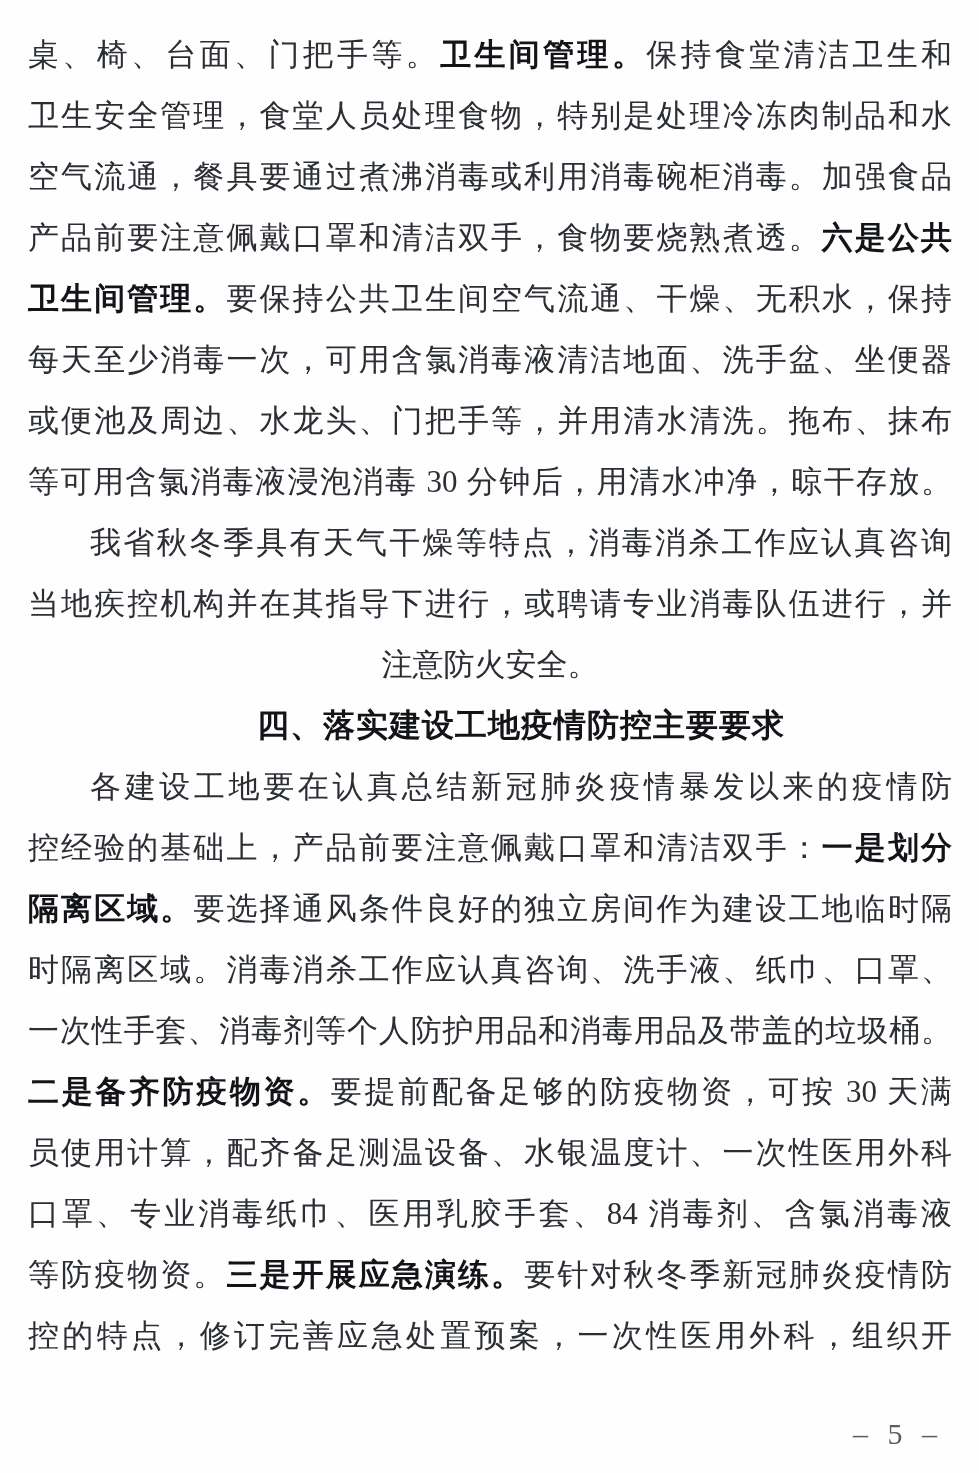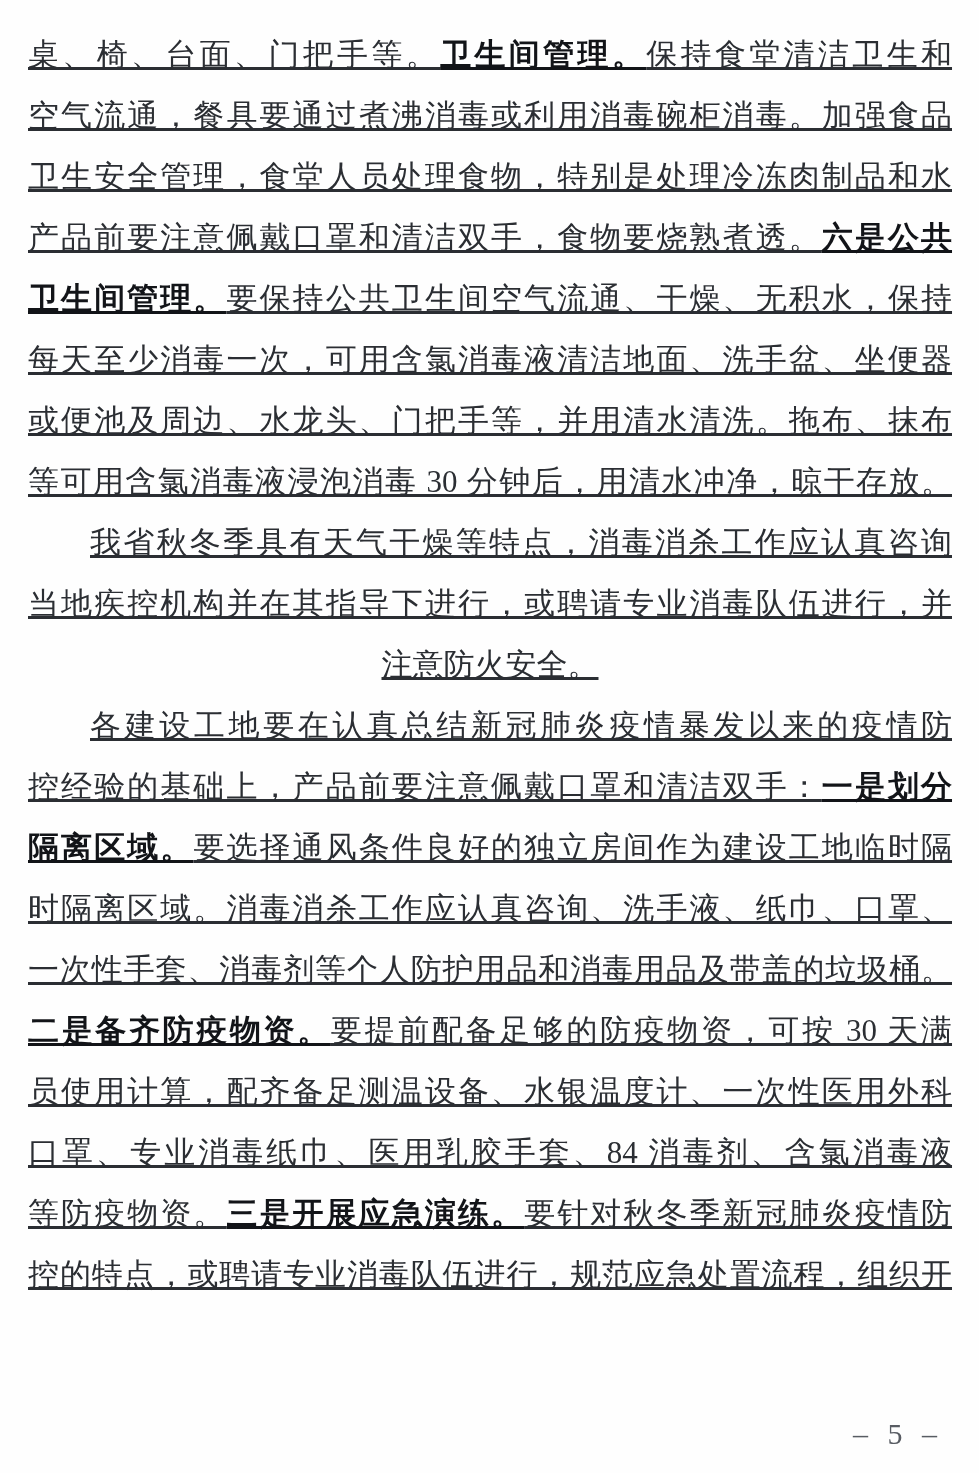--- a/index.html
+++ b/index.html
@@ -33,21 +33,20 @@
   .line.j {
     text-align: justify;
     text-align-last: justify;
     text-justify: inter-character;
   }
   .line.ind {
     text-indent: 62px;
   }
   .seg {
     font-kerning: none;
-    text-decoration: underline;
   }
   .seg.b {
     font-family: "Liberation Sans", "DejaVu Sans", sans-serif;
     font-weight: 700;
     color: #121418;
   }
   .line.head .seg.b {
     font-size: 32px;
     letter-spacing: 1px;
   }
@@ -63,35 +62,36 @@
     color: #585c63;
     font-family: "Liberation Serif", "DejaVu Serif", serif;
   }
 </style>
 </head>
 <body>
 
 <div class="page">
   <div class="text-block">
       <div class="line j"><span class="seg">桌、椅、台面、门把手等。</span><span class="seg b">卫生间管理。</span><span class="seg">保持食堂清洁卫生和</span></div>
+      <div class="line j"><span class="seg">卫生安全管理，食堂人员处理食物，特别是处理冷冻肉制品和水</span></div>
       <div class="line j"><span class="seg">空气流通，餐具要通过煮沸消毒或利用消毒碗柜消毒。加强食品</span></div>
-      <div class="line j"><span class="seg">卫生安全管理，食堂人员处理食物，特别是处理冷冻肉制品和水</span></div>
       <div class="line j"><span class="seg">产品前要注意佩戴口罩和清洁双手，食物要烧熟煮透。</span><span class="seg b">六是公共</span></div>
       <div class="line j"><span class="seg b">卫生间管理。</span><span class="seg">要保持公共卫生间空气流通、干燥、无积水，保持</span></div>
       <div class="line j"><span class="seg">每天至少消毒一次，可用含氯消毒液清洁地面、洗手盆、坐便器</span></div>
       <div class="line j"><span class="seg">或便池及周边、水龙头、门把手等，并用清水清洗。拖布、抹布</span></div>
       <div class="line j"><span class="seg">等可用含氯消毒液浸泡消毒 30 分钟后，用清水冲净，晾干存放。</span></div>
       <div class="line j ind"><span class="seg">我省秋冬季具有天气干燥等特点，消毒消杀工作应认真咨询</span></div>
       <div class="line j"><span class="seg">当地疾控机构并在其指导下进行，或聘请专业消毒队伍进行，并</span></div>
       <div class="line"><span class="seg">注意防火安全。</span></div>
+      <div class="line ind head"><span class="seg b">四、落实建设工地疫情防控主要要求</span></div>
       <div class="line j ind"><span class="seg">各建设工地要在认真总结新冠肺炎疫情暴发以来的疫情防</span></div>
       <div class="line j"><span class="seg">控经验的基础上，产品前要注意佩戴口罩和清洁双手：</span><span class="seg b">一是划分</span></div>
       <div class="line j"><span class="seg b">隔离区域。</span><span class="seg">要选择通风条件良好的独立房间作为建设工地临时隔</span></div>
       <div class="line j"><span class="seg">时隔离区域。消毒消杀工作应认真咨询、洗手液、纸巾、口罩、</span></div>
       <div class="line j"><span class="seg">一次性手套、消毒剂等个人防护用品和消毒用品及带盖的垃圾桶。</span></div>
       <div class="line j"><span class="seg b">二是备齐防疫物资。</span><span class="seg">要提前配备足够的防疫物资，可按 30 天满</span></div>
       <div class="line j"><span class="seg">员使用计算，配齐备足测温设备、水银温度计、一次性医用外科</span></div>
       <div class="line j"><span class="seg">口罩、专业消毒纸巾、医用乳胶手套、84 消毒剂、含氯消毒液</span></div>
       <div class="line j"><span class="seg">等防疫物资。</span><span class="seg b">三是开展应急演练。</span><span class="seg">要针对秋冬季新冠肺炎疫情防</span></div>
-      <div class="line j"><span class="seg">控的特点，或聘请专业消毒队伍进行，规范应急处置流程，组织开</span></div>
+      <div class="line j"><span class="seg">控的特点，修订完善应急处置预案，一次性医用外科，组织开</span></div>
     </div>
   <div class="page-number">– 5 –</div>
 </div>
 
 </body></html>

